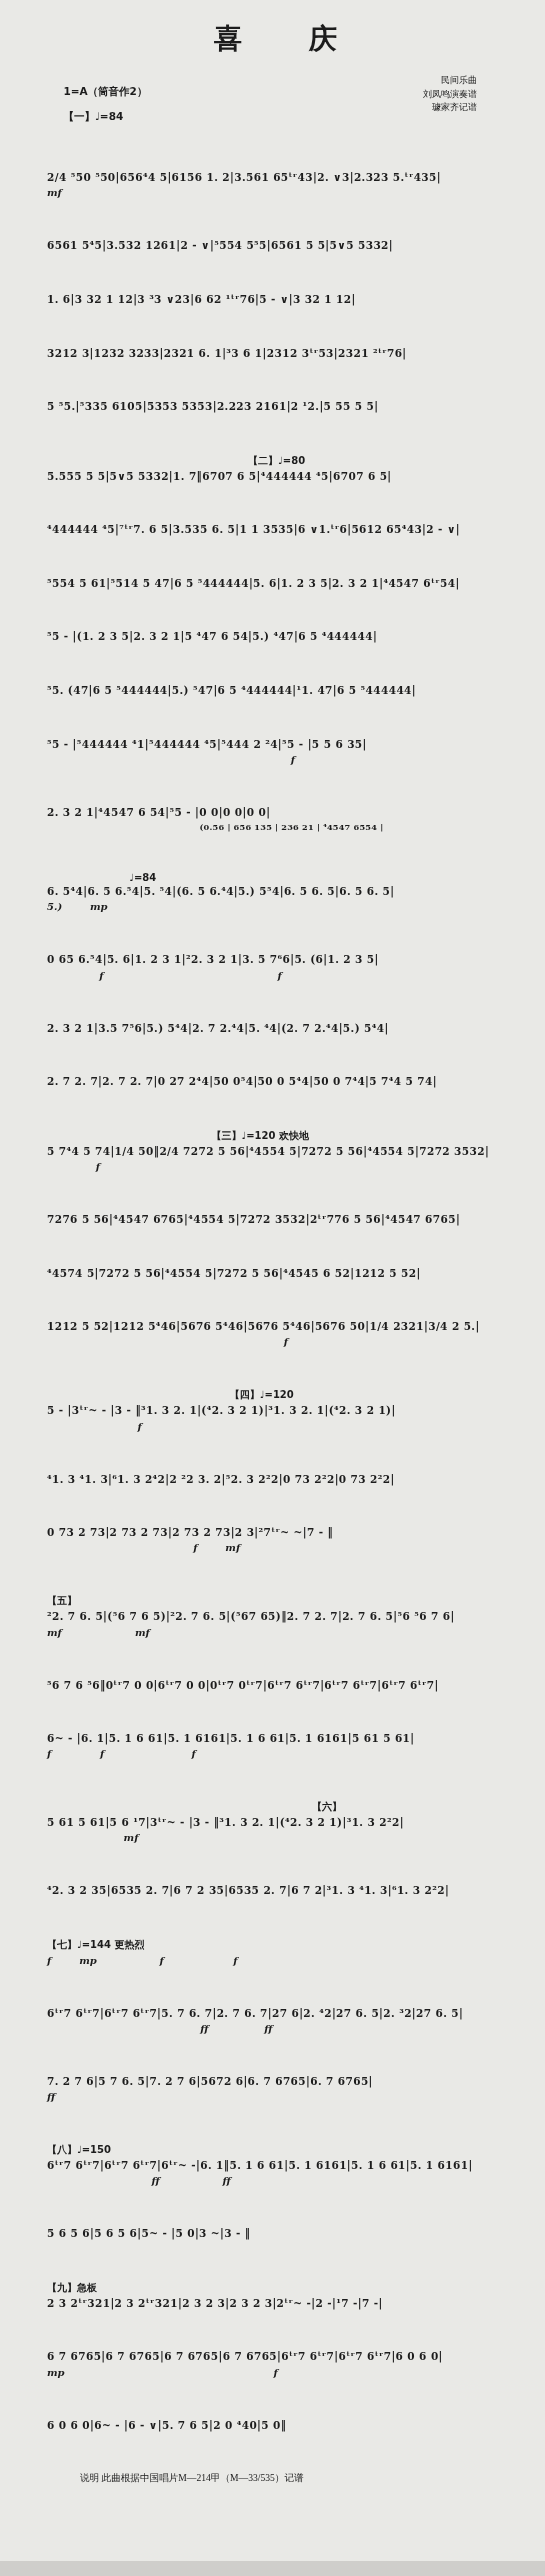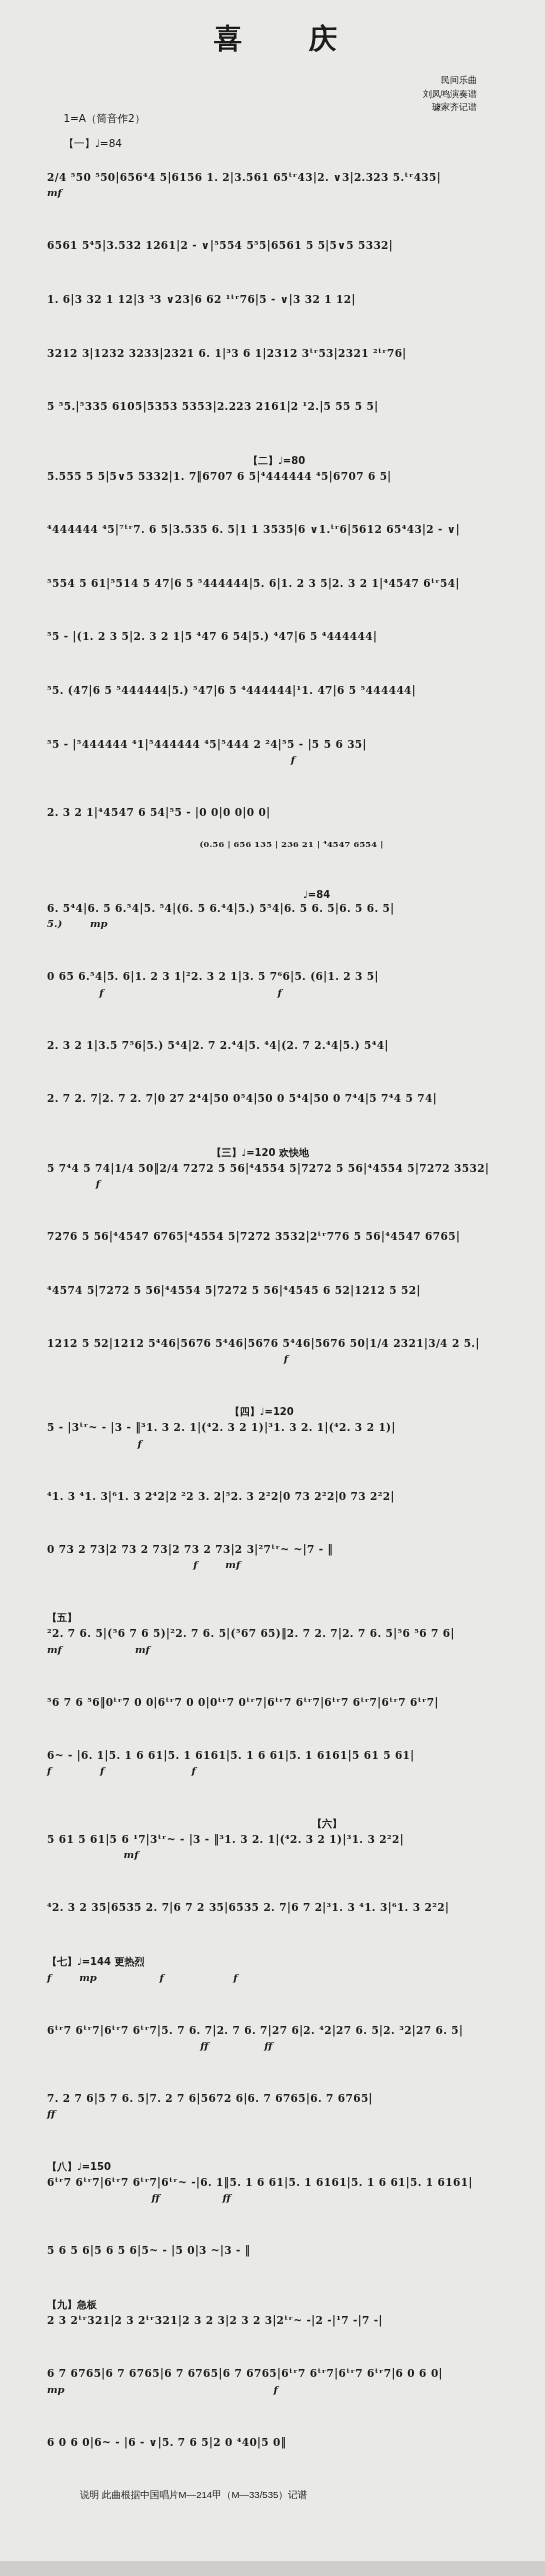--- a/index.html
+++ b/index.html
@@ -8,53 +8,53 @@
     background:#e9e9e6;color:#1c1c1c;
     font-family:"DejaVu Serif", serif;
   }
   .page{padding:14.6px 42px 0 47px;}
   .title{
     text-align:center;font-size:28px;font-weight:bold;
     letter-spacing:2.4em;text-indent:2.4em;
     margin-top:5.5px;font-family:"DejaVu Sans", sans-serif;
   }
   .header{position:relative;height:66px;margin-top:27px;font-family:"DejaVu Sans", sans-serif;}
-  .hdr-left{position:absolute;left:16.4px;top:27px;font-size:10.5px;font-weight:normal;}
+  .hdr-left{position:absolute;left:16.4px;top:0;font-size:10.5px;font-weight:bold;}
   .hdr-key{margin-bottom:11px;}
   .hdr-right{position:absolute;right:27px;top:-11px;font-size:9px;text-align:right;line-height:13.6px;}
   #score{margin-top:20px;}
   .sys{margin-bottom:40px;}
   .label{
     font-size:10px;font-weight:bold;display:block;
     font-family:"DejaVu Sans", sans-serif;margin-bottom:1.8px;
   }
   .notes{
     font-size:10.5px;font-weight:bold;white-space:nowrap;
     letter-spacing:0.4px;line-height:13.6px;
   }
   .below{
     font-size:10px;font-style:italic;font-weight:bold;
     white-space:pre;line-height:12px;margin-top:2.7px;
   }
   .cue{
-    font-size:8.2px;font-weight:bold;white-space:pre;margin-top:20px;letter-spacing:0.2px;
+    font-size:8.2px;font-weight:bold;white-space:pre;margin-top:3px;letter-spacing:0.2px;
   }
   
   .sys:nth-child(6)  .label{margin-left:44%;}
-  .sys:nth-child(13) .label{margin-left:18%;text-align:center;}
+  .sys:nth-child(13) .label{margin-left:18%;}
   .sys:nth-child(17) .label{margin-left:36%;}
   .sys:nth-child(21) .label{margin-left:40%;}
   .sys:nth-child(24) .label{margin-left:0;}
   .sys:nth-child(27) .label{margin-left:58%;}
   .sys:nth-child(30) .label{margin-left:54%;}
   .sys:nth-child(33) .label{margin-left:46%;text-align:center;}
   .sys:nth-child(35) .label{margin-left:2%;}
   .footer{
     font-size:9.6px;margin:5.5px 0 0 33px;
-    font-family:Liberation Sans, sans-serif;
+    font-family:Liberation Serif, serif;
   }
   .scan-strip{
     position:absolute;left:0;bottom:0;width:546px;height:14.6px;
     background:#cfcecb;
   }
 </style>
 </head>
 <body>
 
 <div class="page">

